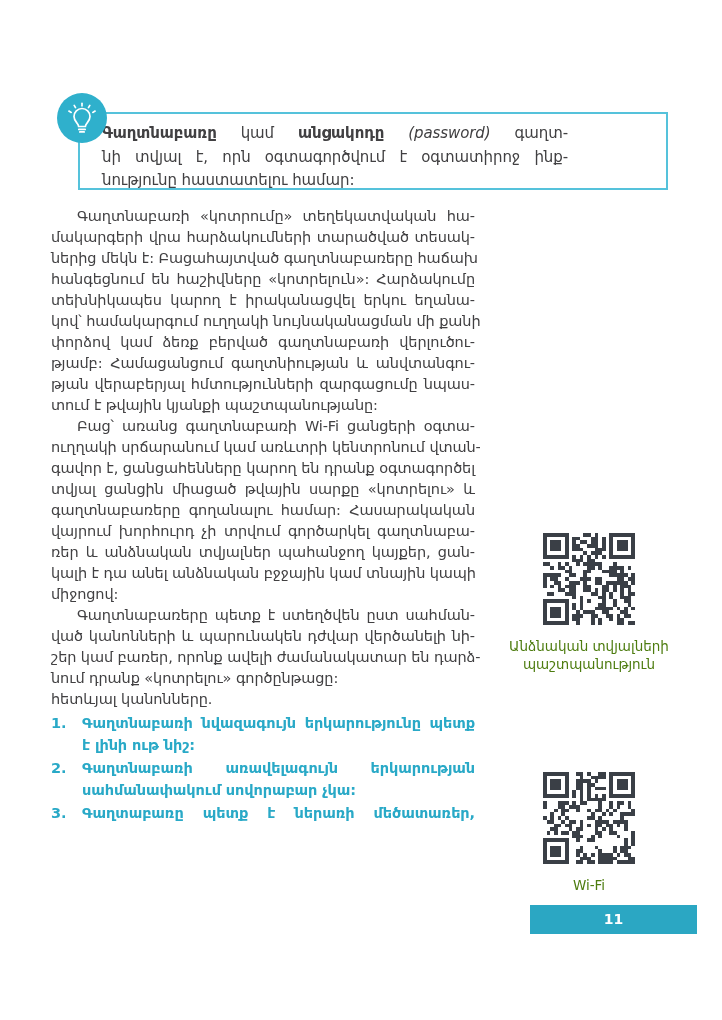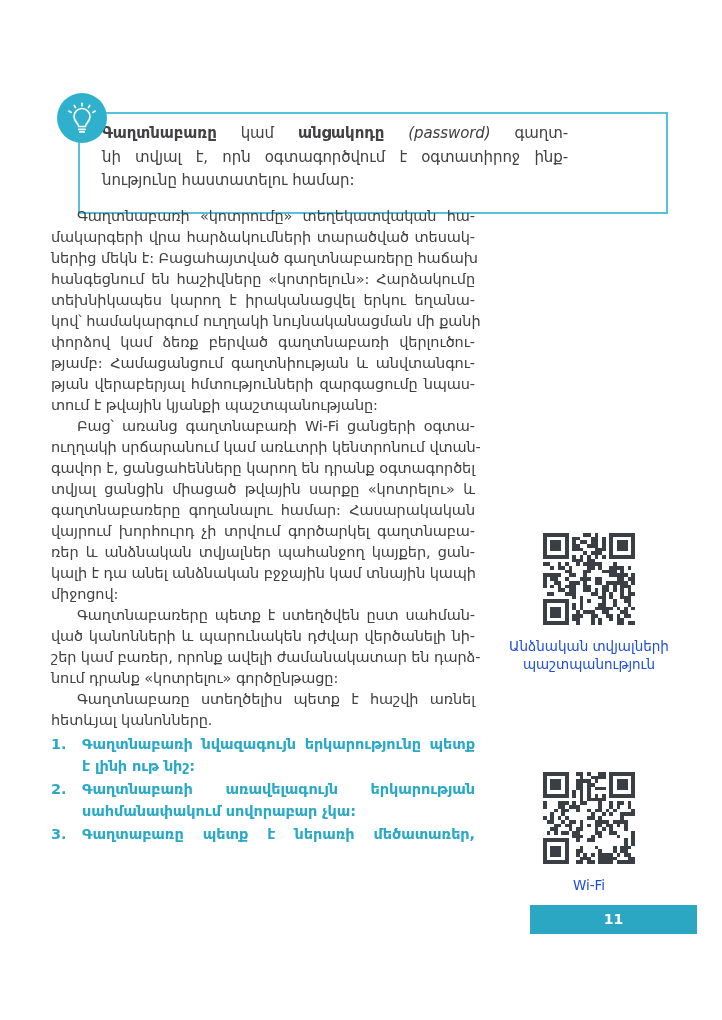--- a/index.html
+++ b/index.html
@@ -4,21 +4,21 @@
 <style>
   * { margin:0; padding:0; box-sizing:border-box; }
   html,body { background:#ffffff; }
   .page {
     position:relative; width:722px; height:1020px; background:#fff;
     font-family:"DejaVu Sans","Liberation Sans",sans-serif;
     color:#414042; overflow:hidden;
   }
   
   .callout {
-    position:absolute; left:78px; top:112px; width:590px; height:102px;
+    position:absolute; left:78px; top:112px; width:590px; height:78px;
     border:2px solid #55c2db; background:#fff;
   }
   .callout-icon { position:absolute; left:-23px; top:-21px; width:50px; height:50px; }
   .callout-body {
     margin:8px 0 0 22px; width:466px;
     font-size:15px; line-height:23.6px; letter-spacing:-0.1px; color:#414042;
   }
   .cline { white-space:nowrap; }
   .cline.just { text-align:justify; text-align-last:justify; }
   .cline .b { font-weight:bold; }
@@ -36,21 +36,21 @@
   .rule { display:flex; margin-bottom:1px; }
   .rnum { width:31px; flex:none; }
   .rbody { flex:1; min-width:0; }
   
   .qr-fig { position:absolute; width:166px; text-align:center; }
   .qr-fig-0 { left:506px; top:533px; }
   .qr-fig-1 { left:506px; top:772px; }
   .qr-svg { display:block; margin:0 auto; }
   .qr-caption {
     margin-top:13px; font-size:13.5px; line-height:17.5px;
-    color:#1d4ed8; white-space:pre-line;
+    color:#4d7c0f; white-space:pre-line;
   }
   
   .page-bar {
     position:absolute; left:530px; top:905px; width:167px; height:29px;
     color:#fff; font-size:14px; font-weight:bold; text-align:center; line-height:29px;
   }
 </style>
 </head>
 <body>
 
@@ -104,21 +104,20 @@
           <div class="line just">կալի է դա անել անձնական բջջային կամ տնային կապի</div>
           <div class="line">միջոցով:</div>
         </div>
         <div>
           <div class="line first just">Գաղտնաբառերը պետք է ստեղծվեն ըստ սահման-</div>
           <div class="line just">ված կանոնների և պարունակեն դժվար վերծանելի նի-</div>
           <div class="line just">շեր կամ բառեր, որոնք ավելի ժամանակատար են դարձ-</div>
           <div class="line">նում դրանք «կոտրելու» գործընթացը:</div>
         </div>
         <div>
-          <div class="line first just">Գաղտնաբառը ստեղծելիս պետք է հաշվի առնել</div>
           <div class="line">հետևյալ կանոնները.</div>
         </div>
       </div>
     <div class="rules" id="rules-list" style="color: rgb(41, 169, 199);">
         <div class="rule">
           <div class="rnum">1.</div>
           <div class="rbody">
             <div class="line just">Գաղտնաբառի նվազագույն երկարությունը պետք</div>
             <div class="line">է լինի ութ նիշ:</div>
           </div>

